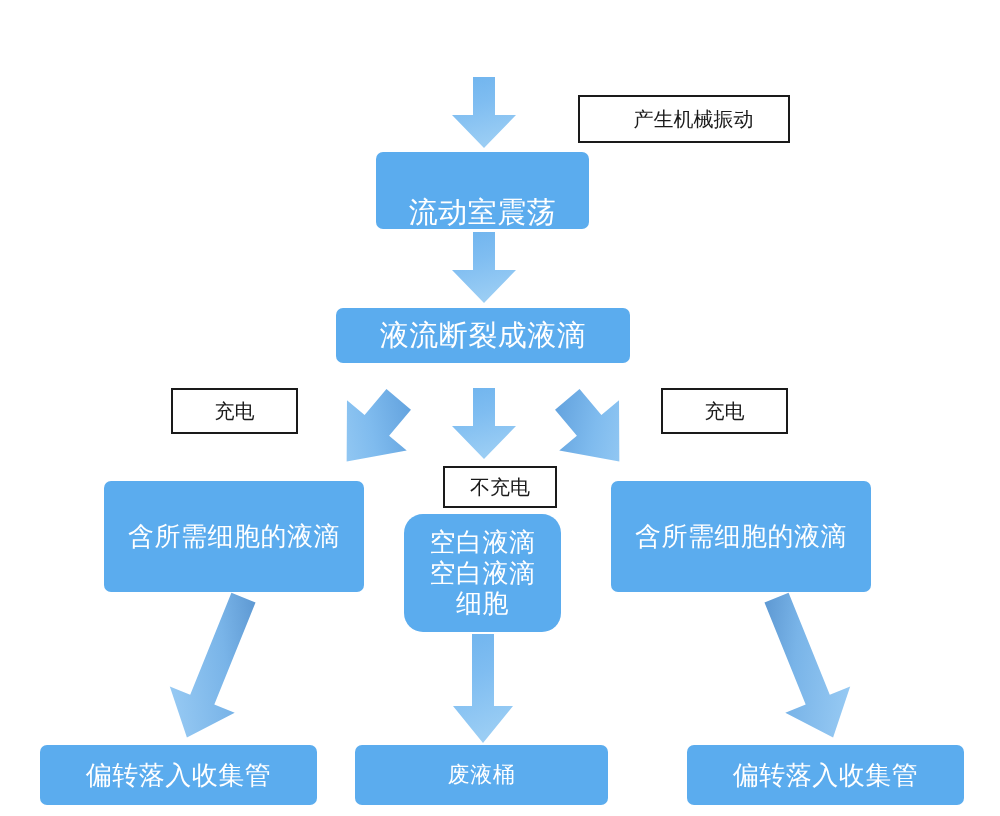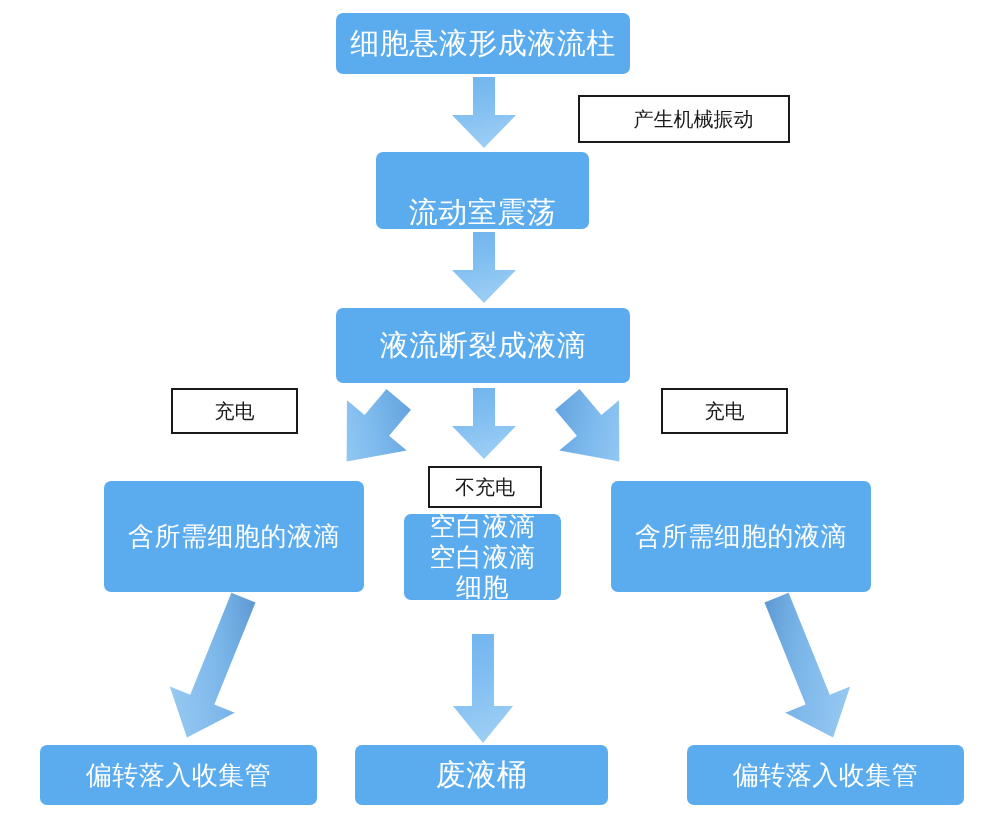--- a/index.html
+++ b/index.html
@@ -77,23 +77,20 @@
         <stop offset="100%" stop-color="#9ECFF6"></stop>
       </linearGradient>
       <linearGradient id="gLongR" x1="0.1" y1="0" x2="0.95" y2="1">
         <stop offset="0%" stop-color="#548FCB"></stop>
         <stop offset="40%" stop-color="#79B4E8"></stop>
         <stop offset="100%" stop-color="#9ECFF6"></stop>
       </linearGradient>
     </defs>
   </svg>
 
-  <div class="node" style="left:336px; top:13px; width:294px; height:61px; font-size:29px;">
-    <span>细胞悬液形成液流柱</span>
-  </div>
 
   <div class="arrow" style="left:451px; top:77px; width:66px; height:72px;">
     <svg width="66" height="72" viewBox="0 0 66 72">
       <polygon points="22,0 44,0 44,38 65,38 33,71 1,38 22,38" fill="url(#gVert)"></polygon>
     </svg>
   </div>
 
   <div class="label-box" style="left:578px; top:95px; width:212px; height:48px; font-size:20px;padding-left:19px;">
     <span>产生机械振动</span>
   </div>
@@ -101,21 +98,21 @@
   <div class="node" style="left:376px; top:152px; width:213px; height:77px; font-size:29px;align-items:flex-end;">
     <span>流动室震荡</span>
   </div>
 
   <div class="arrow" style="left:451px; top:232px; width:66px; height:72px;">
     <svg width="66" height="72" viewBox="0 0 66 72">
       <polygon points="22,0 44,0 44,38 65,38 33,71 1,38 22,38" fill="url(#gVert)"></polygon>
     </svg>
   </div>
 
-  <div class="node" style="left:336px; top:308px; width:294px; height:75px; font-size:29px;">
+  <div class="node" style="left:336px; top:308px; width:294px; height:55px; font-size:29px;">
     <span>液流断裂成液滴</span>
   </div>
 
   <div class="arrow" style="left:318px; top:388px; width:110px; height:85px;">
     <svg width="110" height="85" viewBox="0 0 110 85">
       <g transform="rotate(40 55 42)">
         <polygon points="39,2 71,2 71,36 94,36 55,83 16,36 39,36" fill="url(#gDiagL)"></polygon>
       </g>
     </svg>
   </div>
@@ -135,29 +132,29 @@
   </div>
 
   <div class="label-box" style="left:171px; top:388px; width:127px; height:46px; font-size:20px;">
     <span>充电</span>
   </div>
 
   <div class="label-box" style="left:661px; top:388px; width:127px; height:46px; font-size:20px;">
     <span>充电</span>
   </div>
 
-  <div class="label-box" style="left:428px; top:466px; width:114px; height:42px; font-size:20px;">
+  <div class="label-box" style="left:443px; top:466px; width:114px; height:42px; font-size:20px;">
     <span>不充电</span>
   </div>
 
   <div class="node" style="left:104px; top:481px; width:260px; height:111px; font-size:26px;">
     <span>含所需细胞的液滴</span>
   </div>
 
-  <div class="node" style="left:404px; top:514px; width:157px; height:86px; font-size:26px; flex-direction:column;">
+  <div class="node" style="left:404px; top:514px; width:157px; height:118px; font-size:26px; flex-direction:column;border-radius:19px;">
     <span>空白液滴</span>
     <span>空白液滴</span>
     <span>细胞</span>
   </div>
 
   <div class="node" style="left:611px; top:481px; width:260px; height:111px; font-size:26px;">
     <span>含所需细胞的液滴</span>
   </div>
 
   <div class="arrow" style="left:150px; top:592px; width:130px; height:152px;">
@@ -179,21 +176,21 @@
       <g transform="rotate(-22 65 76)">
         <polygon points="52,0 78,0 78,110 100,110 65,151 30,110 52,110" fill="url(#gLongR)"></polygon>
       </g>
     </svg>
   </div>
 
   <div class="node" style="left:40px; top:745px; width:277px; height:60px; font-size:26px;">
     <span>偏转落入收集管</span>
   </div>
 
-  <div class="node" style="left:355px; top:745px; width:253px; height:60px; font-size:30px;">
+  <div class="node" style="left:355px; top:745px; width:253px; height:60px; font-size:22px;">
     <span>废液桶</span>
   </div>
 
   <div class="node" style="left:687px; top:745px; width:277px; height:60px; font-size:26px;">
     <span>偏转落入收集管</span>
   </div>
 
 </div>
 
 </body></html>

